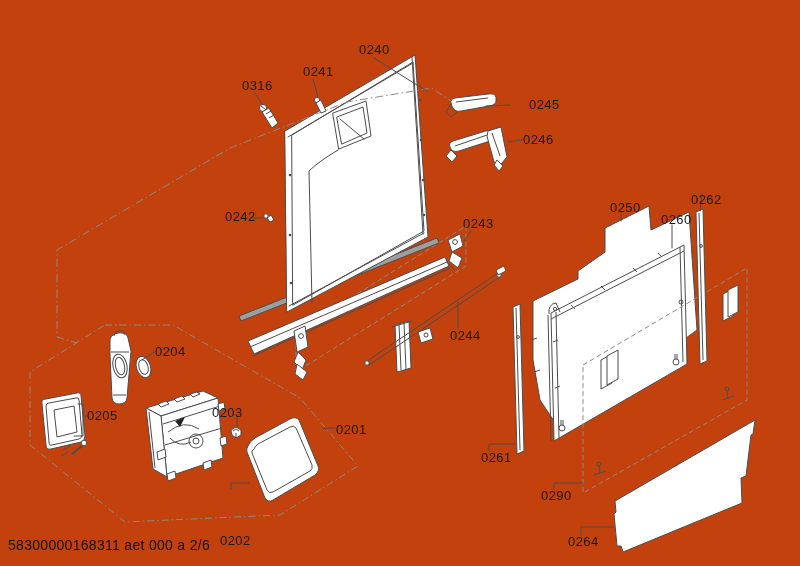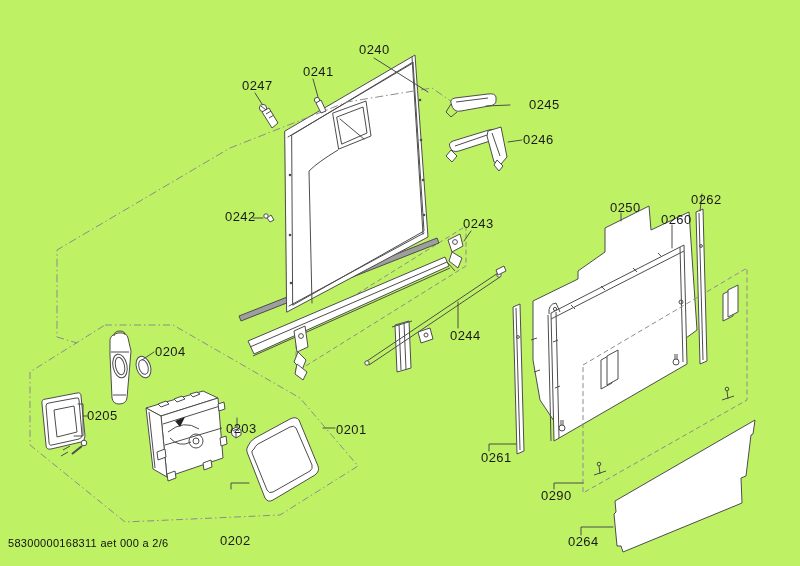--- a/index.html
+++ b/index.html
@@ -1,21 +1,21 @@
 <!DOCTYPE html>
 <html><head>
 <meta charset="utf-8">
 <style>
   html,body{margin:0;padding:0;background:#fff;}
-  .stage{position:relative;width:800px;height:566px;background:#bef264;overflow:hidden;
+  .stage{position:relative;width:800px;height:566px;background:#c2410c;overflow:hidden;
          font-family:"Liberation Sans",sans-serif;}
   .art{position:absolute;left:0;top:0;}
   .labels{position:absolute;left:0;top:0;width:800px;height:566px;pointer-events:none;}
   .part-label{position:absolute;font-size:13px;color:#1a1a1a;letter-spacing:.4px;white-space:nowrap;}
-  .footer{position:absolute;left:8px;top:537px;font-size:11px;color:#111;letter-spacing:.3px;}
+  .footer{position:absolute;left:8px;top:537px;font-size:14px;color:#111;letter-spacing:.3px;}
 </style>
 </head>
 <body>
 
 <div class="stage">
 
 <svg class="art" width="800" height="566" viewBox="0 0 800 566">
 
   <polygon points="105,325 173,325 300,398 358,466 280,515 125,522 30,445 30,372" fill="none" stroke="#8c8c8c" stroke-width="1" stroke-dasharray="7,3,1.5,3"></polygon>
 
@@ -214,34 +214,34 @@
     <polyline points="237,418 237,427"></polyline>
     <polyline points="154,352 142,360"></polyline>
     <polyline points="87,416 83,416"></polyline>
     <polyline points="78,404 83,404 83,436 74,436"></polyline>
   </g>
 </svg>
 
 <div class="labels" id="labels-layer">
       <div class="part-label" style="left: 359px; top: 42px;">0240</div>
       <div class="part-label" style="left: 303px; top: 64px;">0241</div>
-      <div class="part-label" style="left: 242px; top: 78px;">0247</div>
+      <div class="part-label" style="left: 242px; top: 78px;">0316</div>
       <div class="part-label" style="left: 529px; top: 97px;">0245</div>
       <div class="part-label" style="left: 523px; top: 132px;">0246</div>
       <div class="part-label" style="left: 225px; top: 209px;">0242</div>
       <div class="part-label" style="left: 463px; top: 216px;">0243</div>
       <div class="part-label" style="left: 450px; top: 328px;">0244</div>
       <div class="part-label" style="left: 610px; top: 200px;">0250</div>
       <div class="part-label" style="left: 661px; top: 212px;">0260</div>
       <div class="part-label" style="left: 691px; top: 192px;">0262</div>
       <div class="part-label" style="left: 481px; top: 450px;">0261</div>
       <div class="part-label" style="left: 541px; top: 488px;">0290</div>
       <div class="part-label" style="left: 568px; top: 534px;">0264</div>
       <div class="part-label" style="left: 336px; top: 422px;">0201</div>
       <div class="part-label" style="left: 220px; top: 489px; margin-top: 44px;">0202</div>
-      <div class="part-label" style="left: 226px; top: 405px; margin-top: 16px;">0203</div>
+      <div class="part-label" style="left: 212px; top: 405px;">0203</div>
       <div class="part-label" style="left: 155px; top: 344px;">0204</div>
       <div class="part-label" style="left: 87px; top: 408px;">0205</div>
     </div>
 
 <div class="footer">58300000168311 aet 000 a 2/6</div>
 
 </div>
 
 </body></html>

